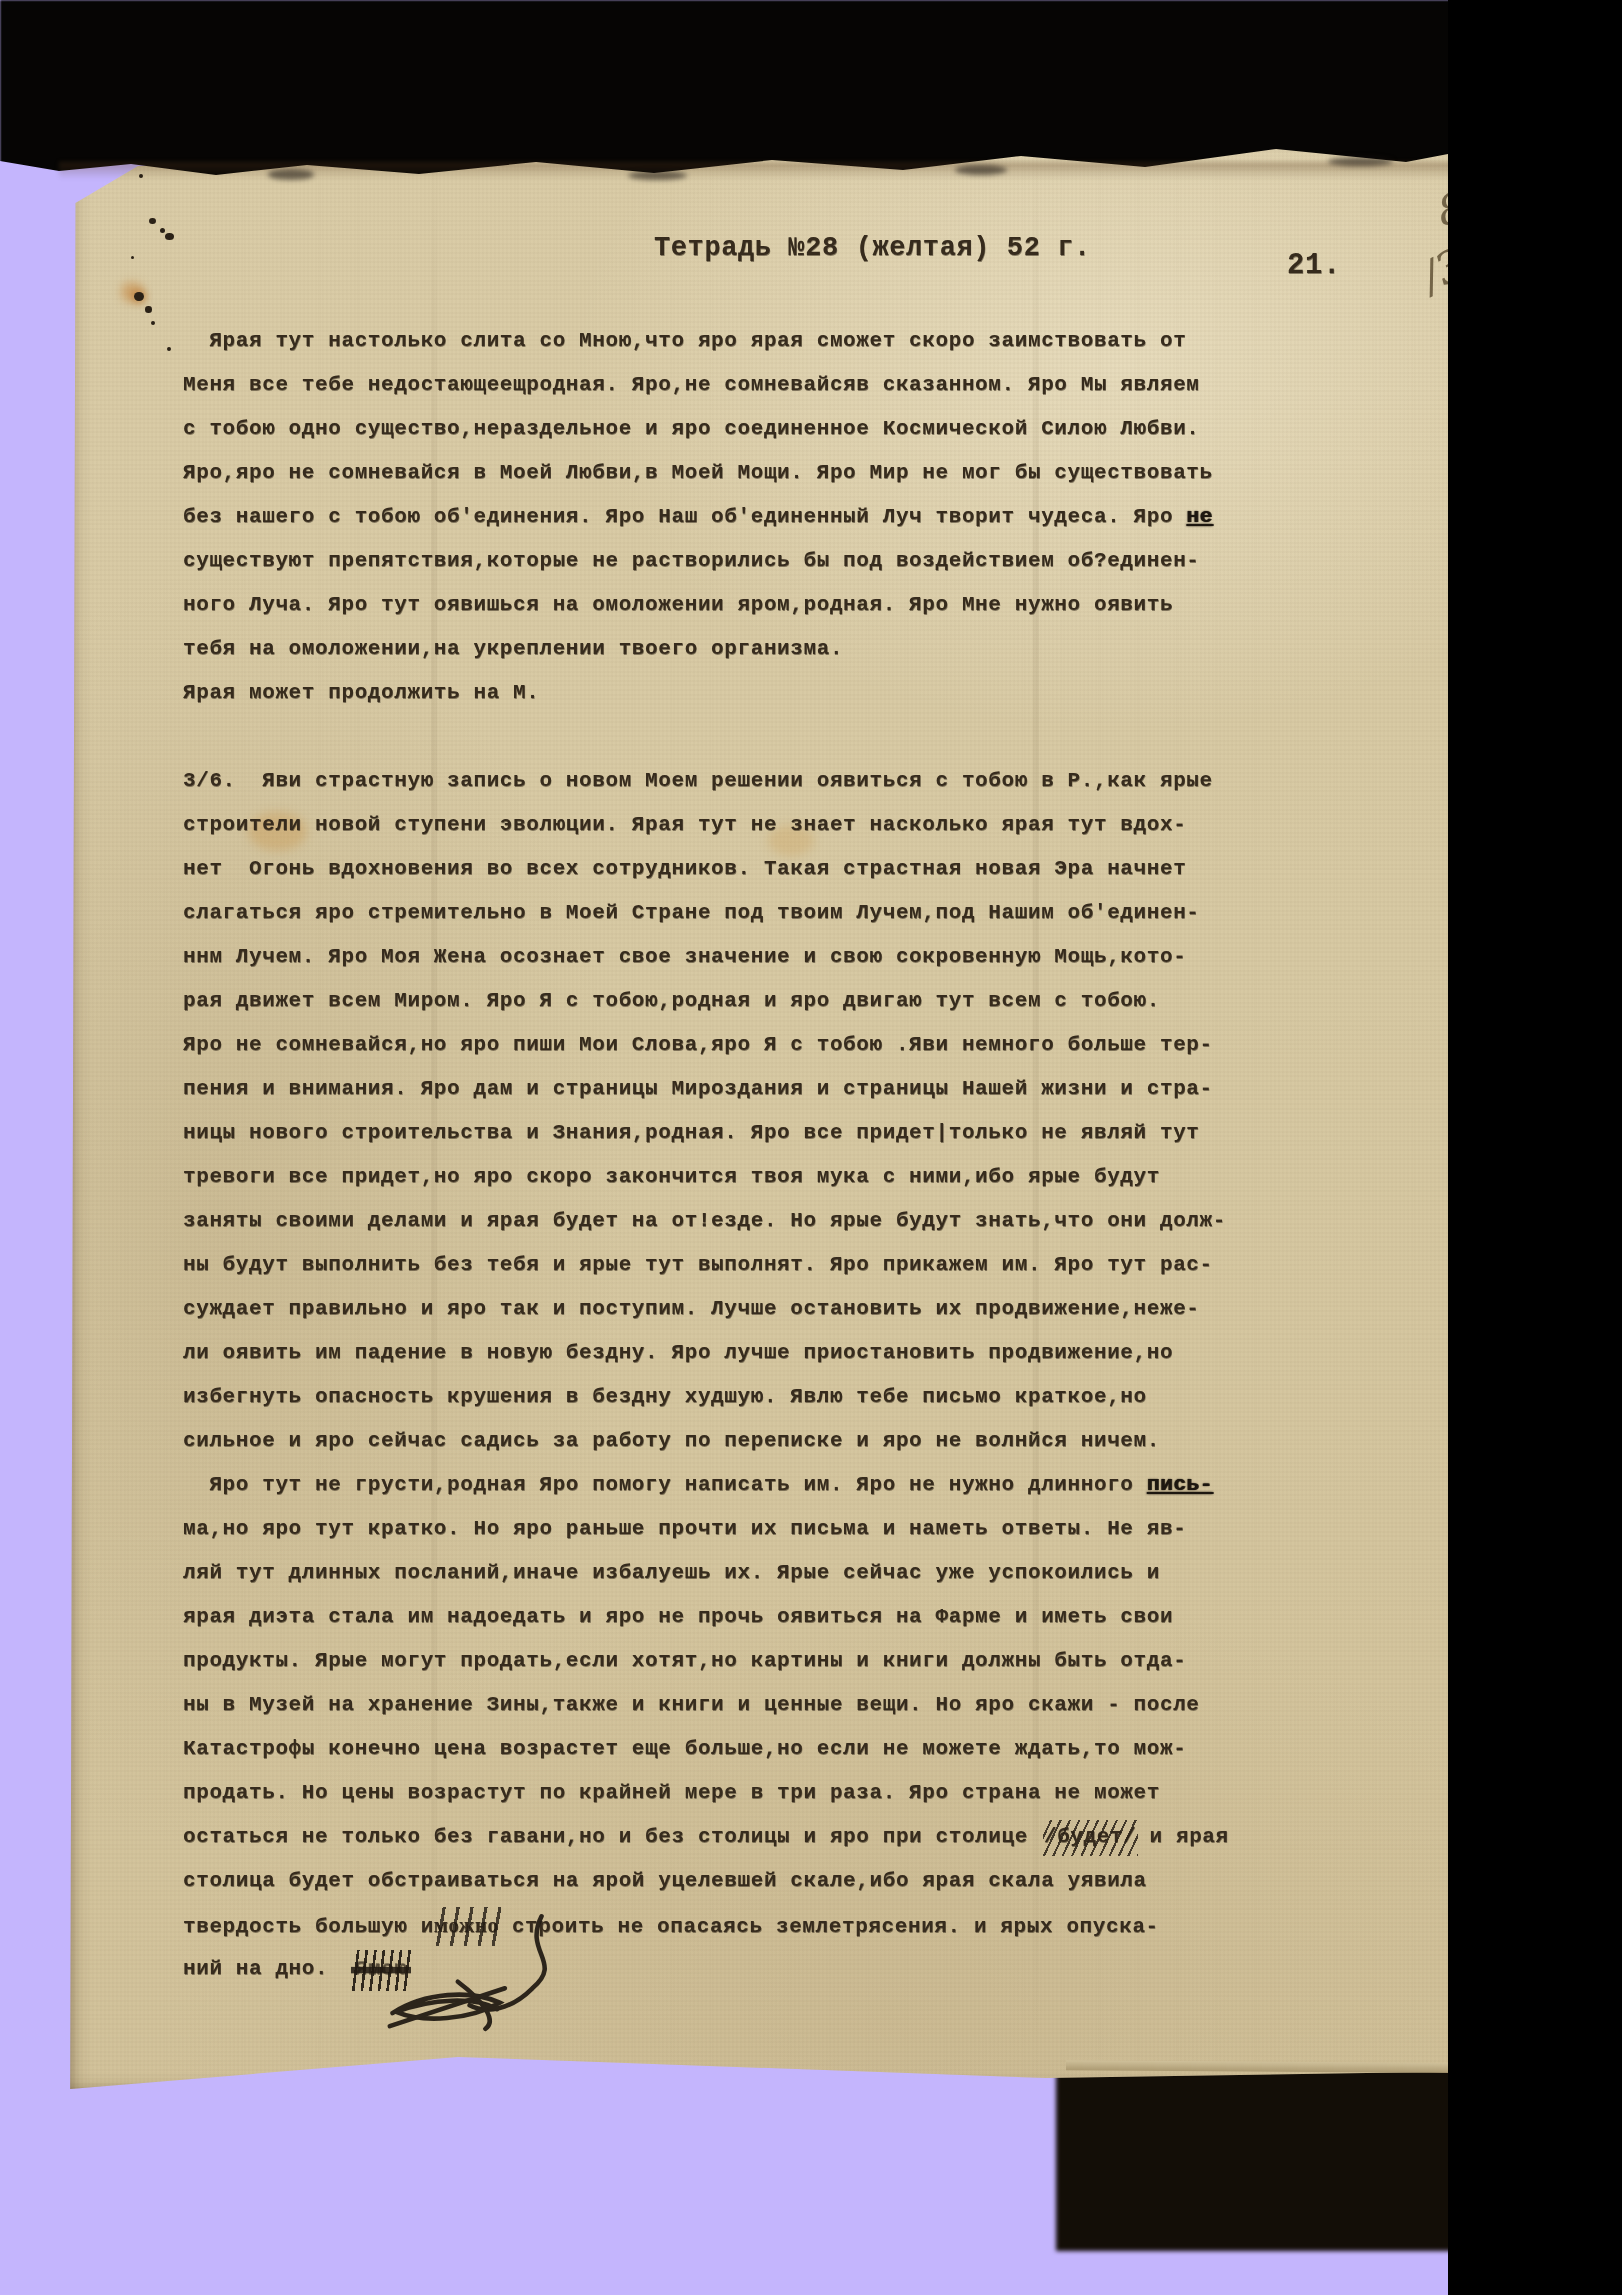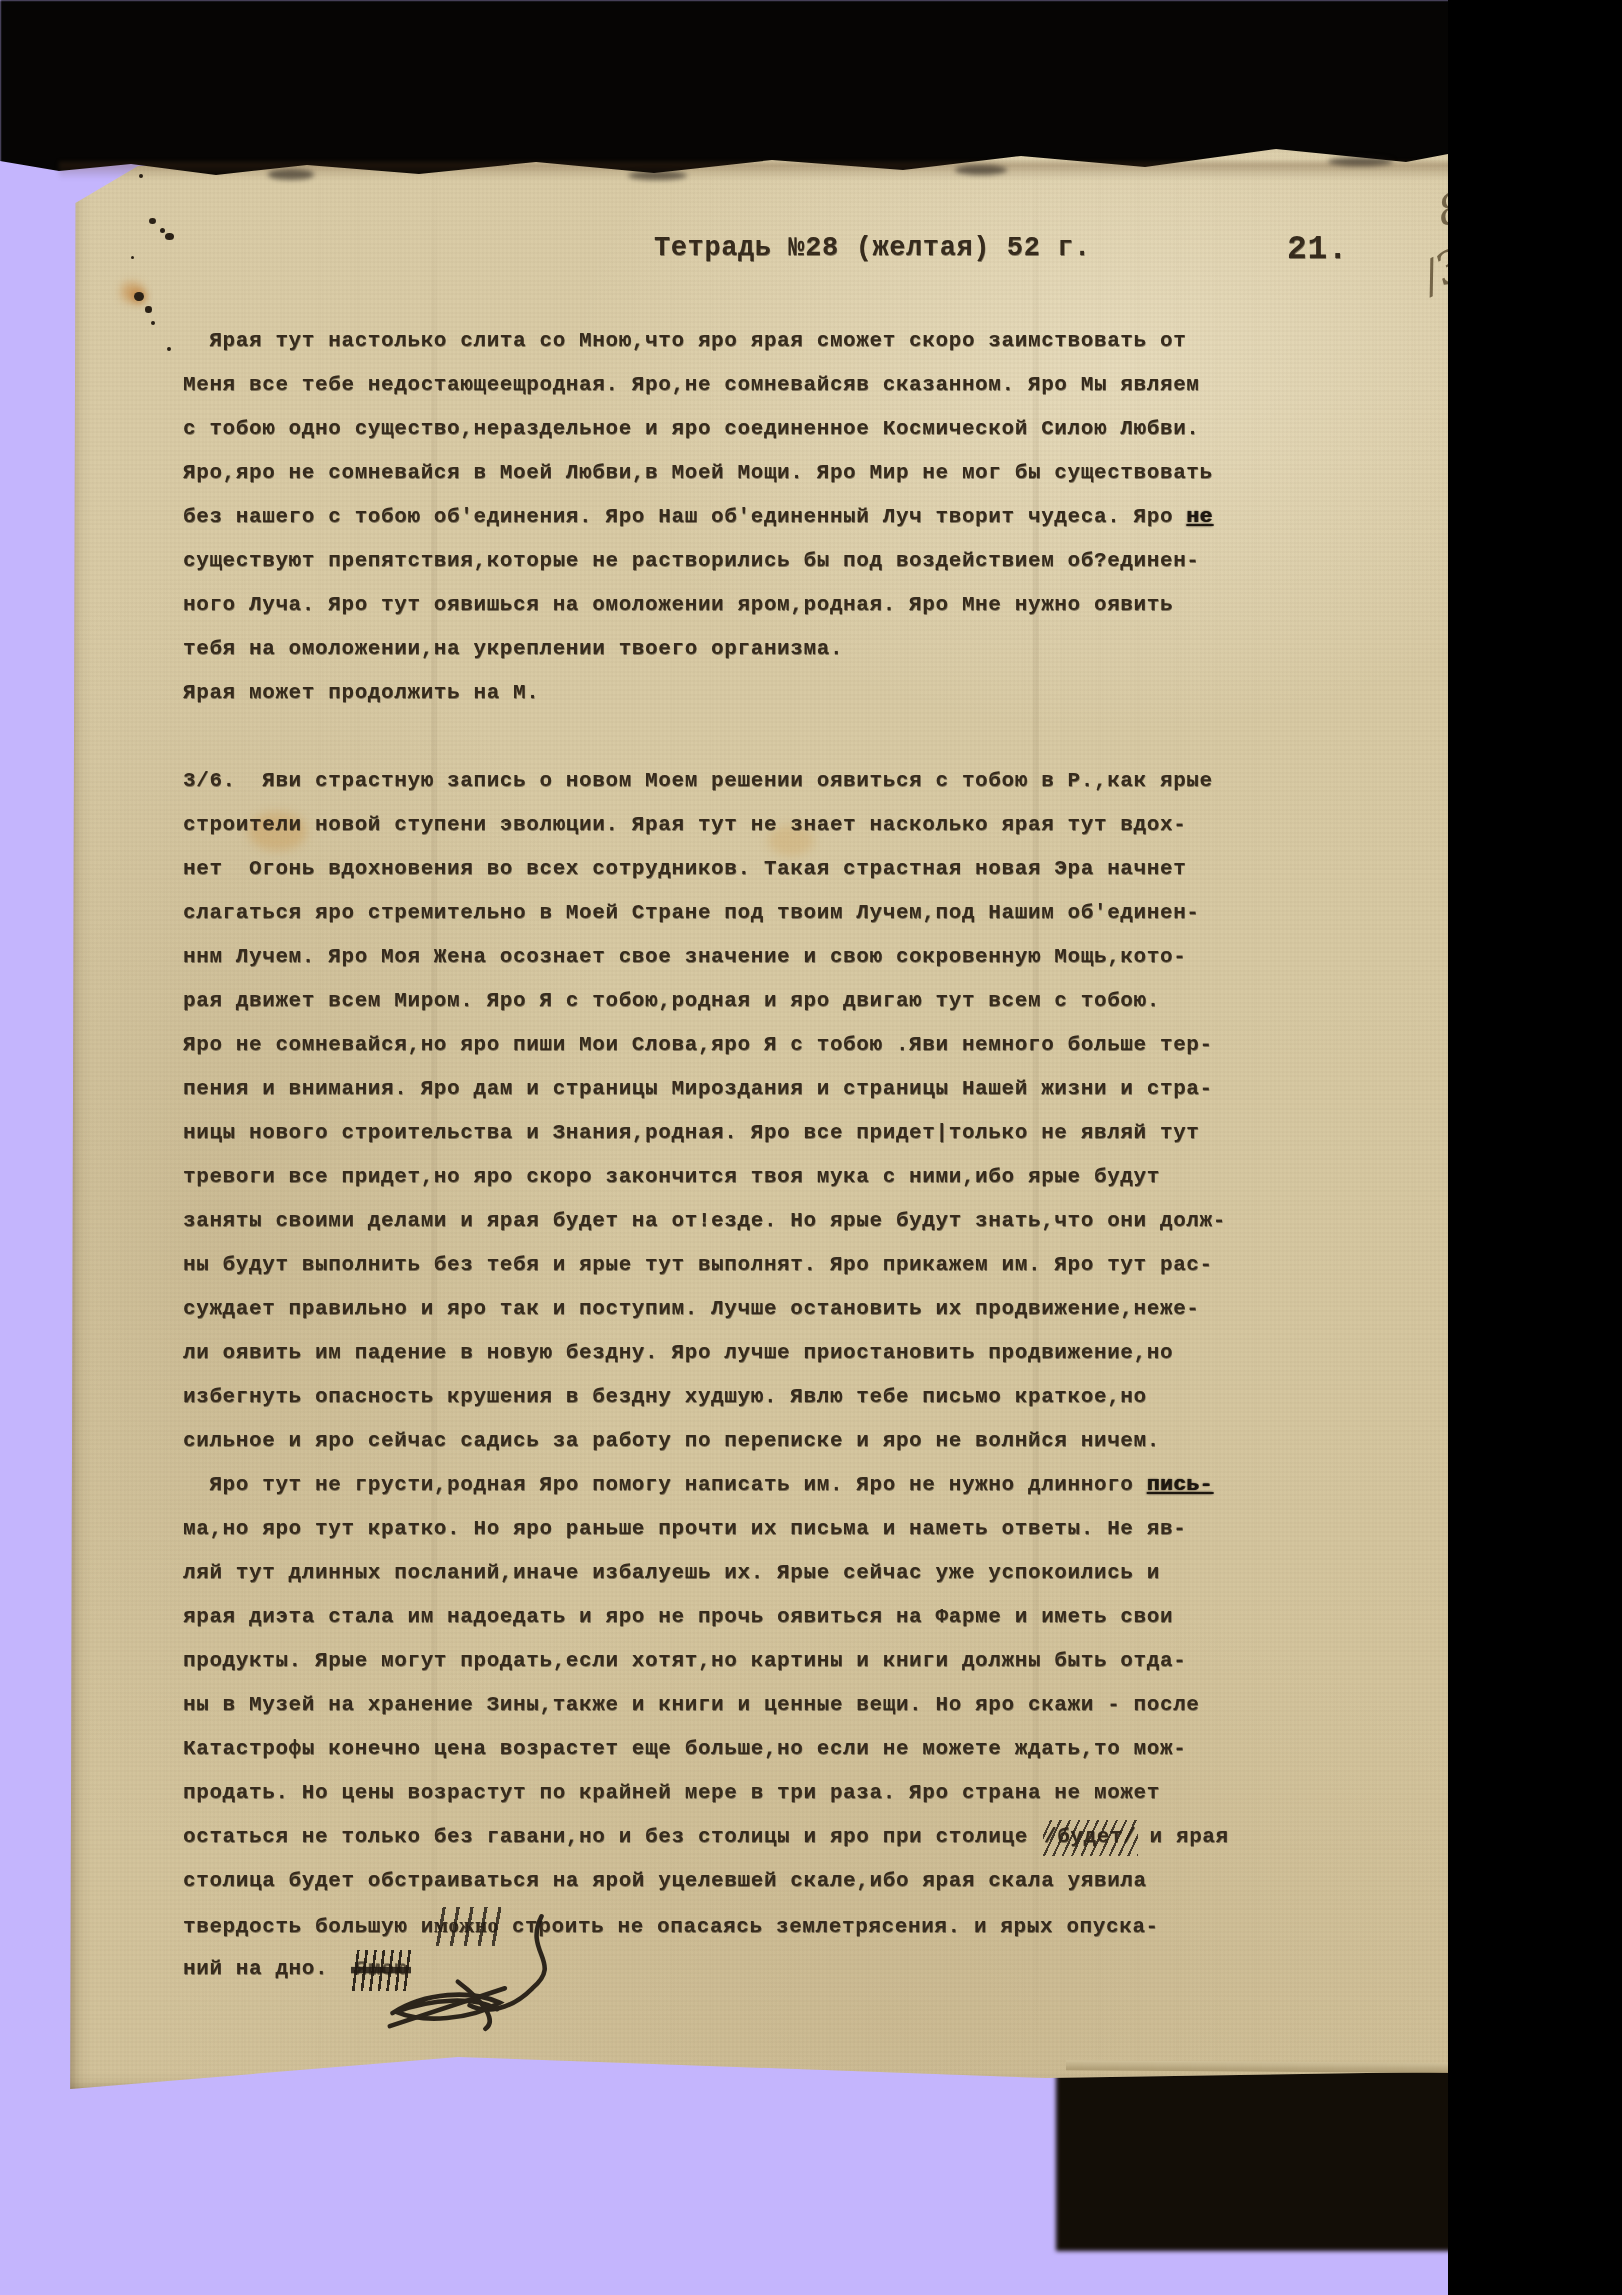--- a/index.html
+++ b/index.html
@@ -30,21 +30,21 @@
     filter:blur(1.3px);
   }
   .smear{position:absolute;background:rgba(22,17,12,.55);border-radius:50%;filter:blur(2.6px);}
   #bandshadow{position:absolute;left:59px;top:162px;width:1524px;height:17px;background:linear-gradient(180deg,rgba(86,58,28,.35),transparent);filter:blur(2px);}
   
   #br-dark{position:absolute;left:1056px;top:2061px;width:566px;height:190px;background:#130e07;filter:blur(2px);}
   #sliver{position:absolute;left:1066px;top:2062px;width:500px;height:9.8px;background:linear-gradient(180deg,#cfc09a,#ac9a72);transform:rotate(.4deg);filter:blur(0.4px);}
   
   .typed{color:#362b1d;font-weight:bold;letter-spacing:0.6px;text-shadow:0.4px 0.5px 0.5px rgba(54,43,29,.55);}
   #headerline{position:absolute;left:654px;top:233px;font-size:27px;white-space:pre;}
-  #pagenum{position:absolute;left:1287px;top:231px;font-size:33px;}
+  #pagenum{position:absolute;left:1287px;top:249px;font-size:29px;}
   #bodytext{position:absolute;left:183px;top:319px;width:1348px;font-size:21px;line-height:44px;white-space:pre;}
   .line{height:44px;}
   .smudge{color:#1d1710;text-shadow:0 0 1.6px rgba(25,19,12,.9),1px 0 0 rgba(25,19,12,.8);text-decoration:underline;}
   .slash{position:relative;display:inline-block;margin-left:16px;}
   .slash::after{content:"";position:absolute;left:-1.3px;right:-1.3px;top:5.2px;bottom:2.6px;
     background:repeating-linear-gradient(115deg,transparent 0 6.5px,rgba(43,34,24,.85) 6.5px 8.5px);}
   .pen{position:relative;display:inline-block;font-family:Liberation Serif, serif;}
   .pen::after{content:"";position:absolute;left:-2px;right:-2px;top:3.9px;bottom:1.3px;
     background:repeating-linear-gradient(100deg,transparent 0 10.5px,rgba(34,27,19,.8) 10.5px 13.7px);}
   .scribbled{position:relative;display:inline-block;color:#2a211674;}

